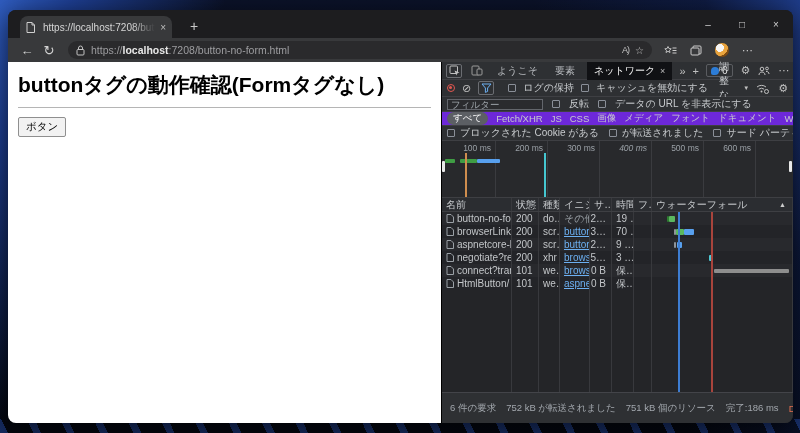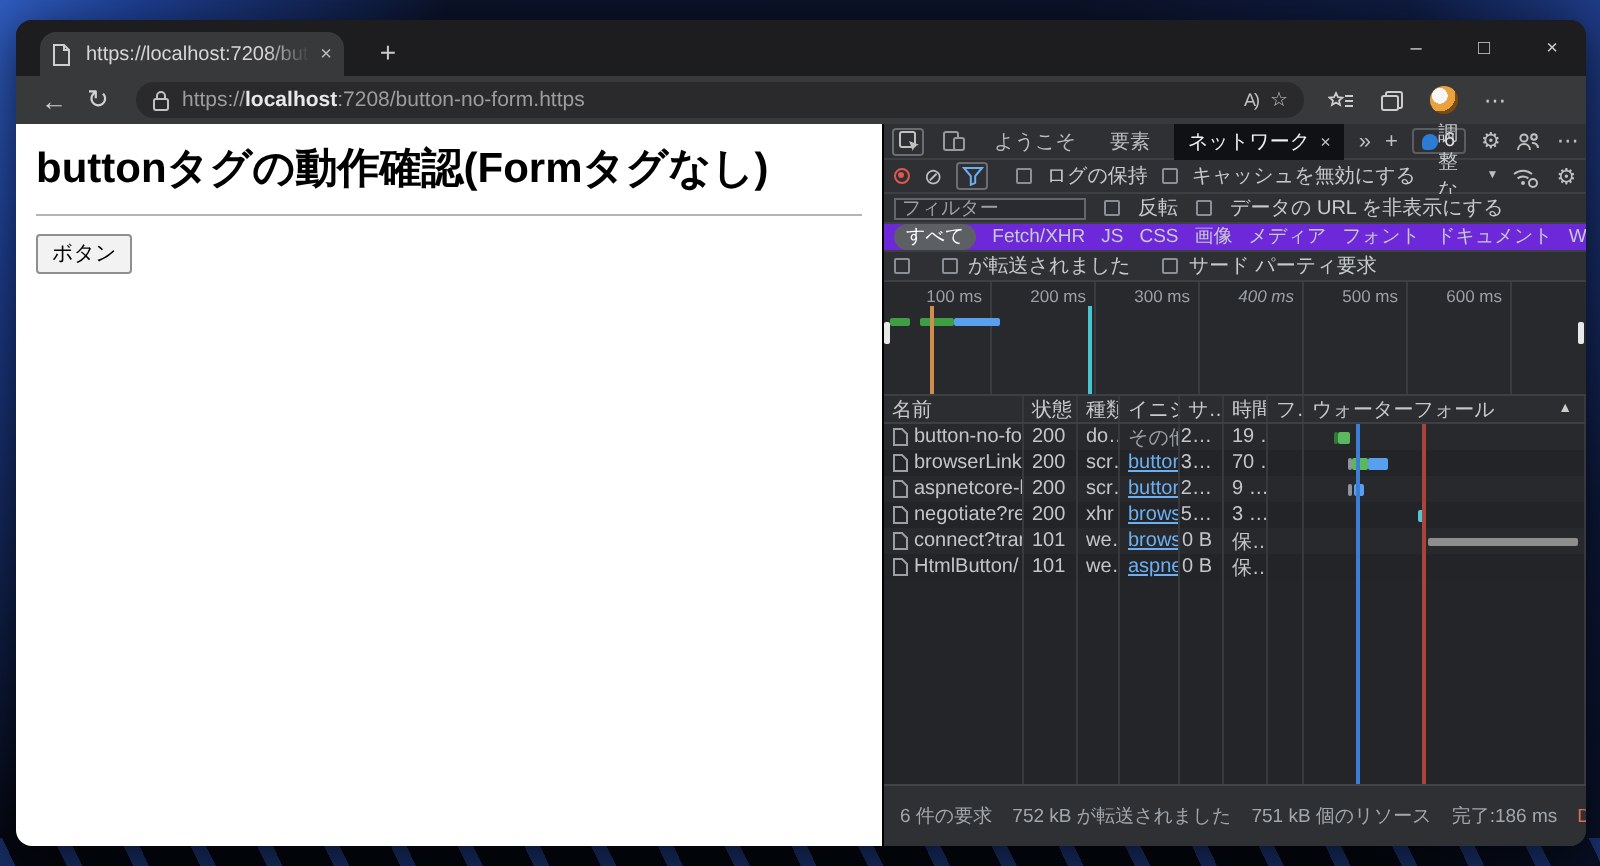--- a/index.html
+++ b/index.html
@@ -152,21 +152,21 @@
     </div>
 
     <div class="navbar">
       <span class="navic back">←</span>
       <span class="navic">↻</span>
       <div class="pill">
         <svg class="ic" width="9" height="11" viewBox="0 0 9 11">
             <rect x="1" y="4.5" width="7" height="5.5" rx="1" fill="none" stroke="#c2c2c2"></rect>
             <path d="M2.5 4.5V3a2 2 0 0 1 4 0v1.5" fill="none" stroke="#c2c2c2"></path>
           </svg>
-        <span class="url"><span>https://</span><b>localhost</b><span>:7208/button-no-form.https</span></span>
+        <span class="url"><span>https://</span><b>localhost</b><span>:7208/button-no-form.html</span></span>
         <span class="readaloud">A)</span>
         <span class="pic">☆</span>
       </div>
       <div class="nav-right">
         <svg class="ic" width="13" height="11" viewBox="0 0 13 11">
             <path d="M4 1.5 5 3.6l2.2.2-1.7 1.5.5 2.2L4 6.3 2 7.5l.5-2.2L.8 3.8 3 3.6z" fill="none" stroke="#cdcdcd" stroke-width=".9"></path>
             <path d="M8.5 3h4M8.5 5.5h4M8.5 8h4" stroke="#cdcdcd" stroke-width="1"></path>
           </svg>
         <svg class="ic" width="12" height="11" viewBox="0 0 12 11">
             <rect x="3" y="1" width="8" height="8" rx="1" fill="none" stroke="#cdcdcd"></rect>
@@ -272,20 +272,21 @@
           <span class="chip">画像</span>
           <span class="chip">メディア</span>
           <span class="chip">フォント</span>
           <span class="chip">ドキュメント</span>
           <span class="chip">WS</span>
 
         </div>
 
         <div class="blocked">
           <span class="chk"></span>
+          <span class="lbl">ブロックされた Cookie がある</span>
           <span class="gap"></span>
           <span class="chk"></span>
           <span class="lbl">が転送されました</span>
           <span class="gap"></span>
           <span class="chk"></span>
           <span class="lbl">サード パーティ要求</span>
         </div>
 
         <div class="overview" id="overview">
           <span class="ov-handle" style="left:0;"></span>

